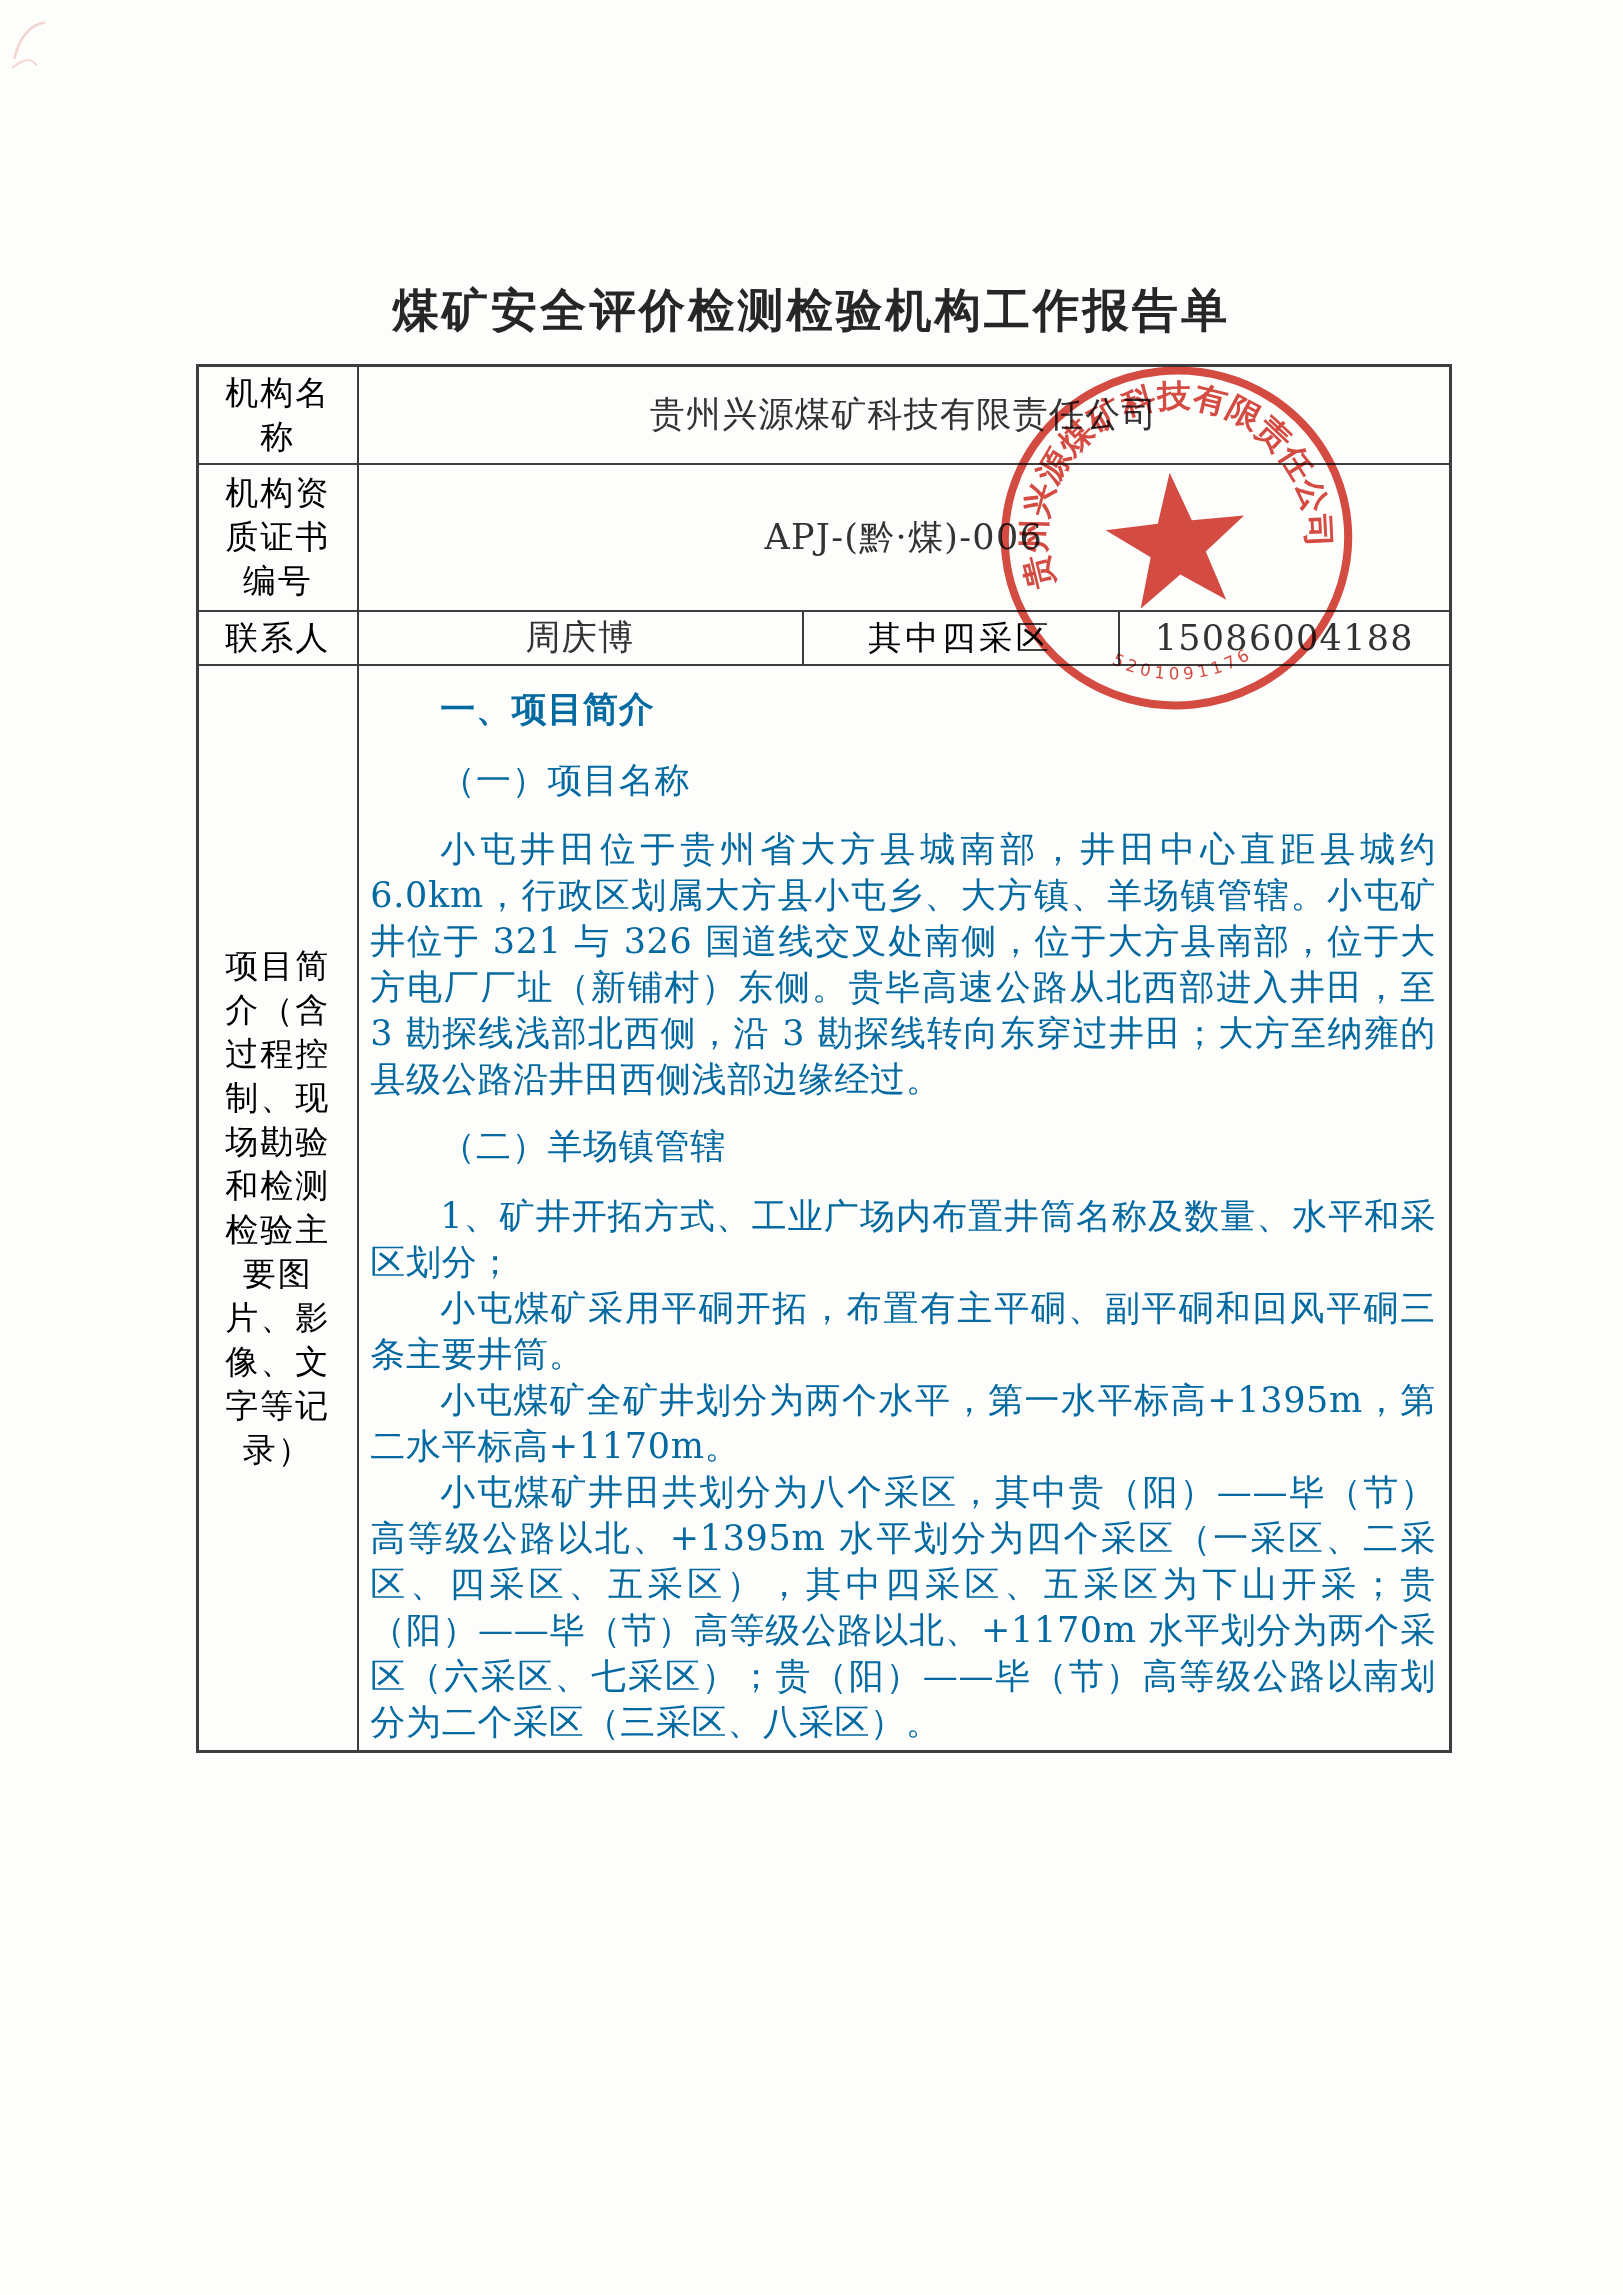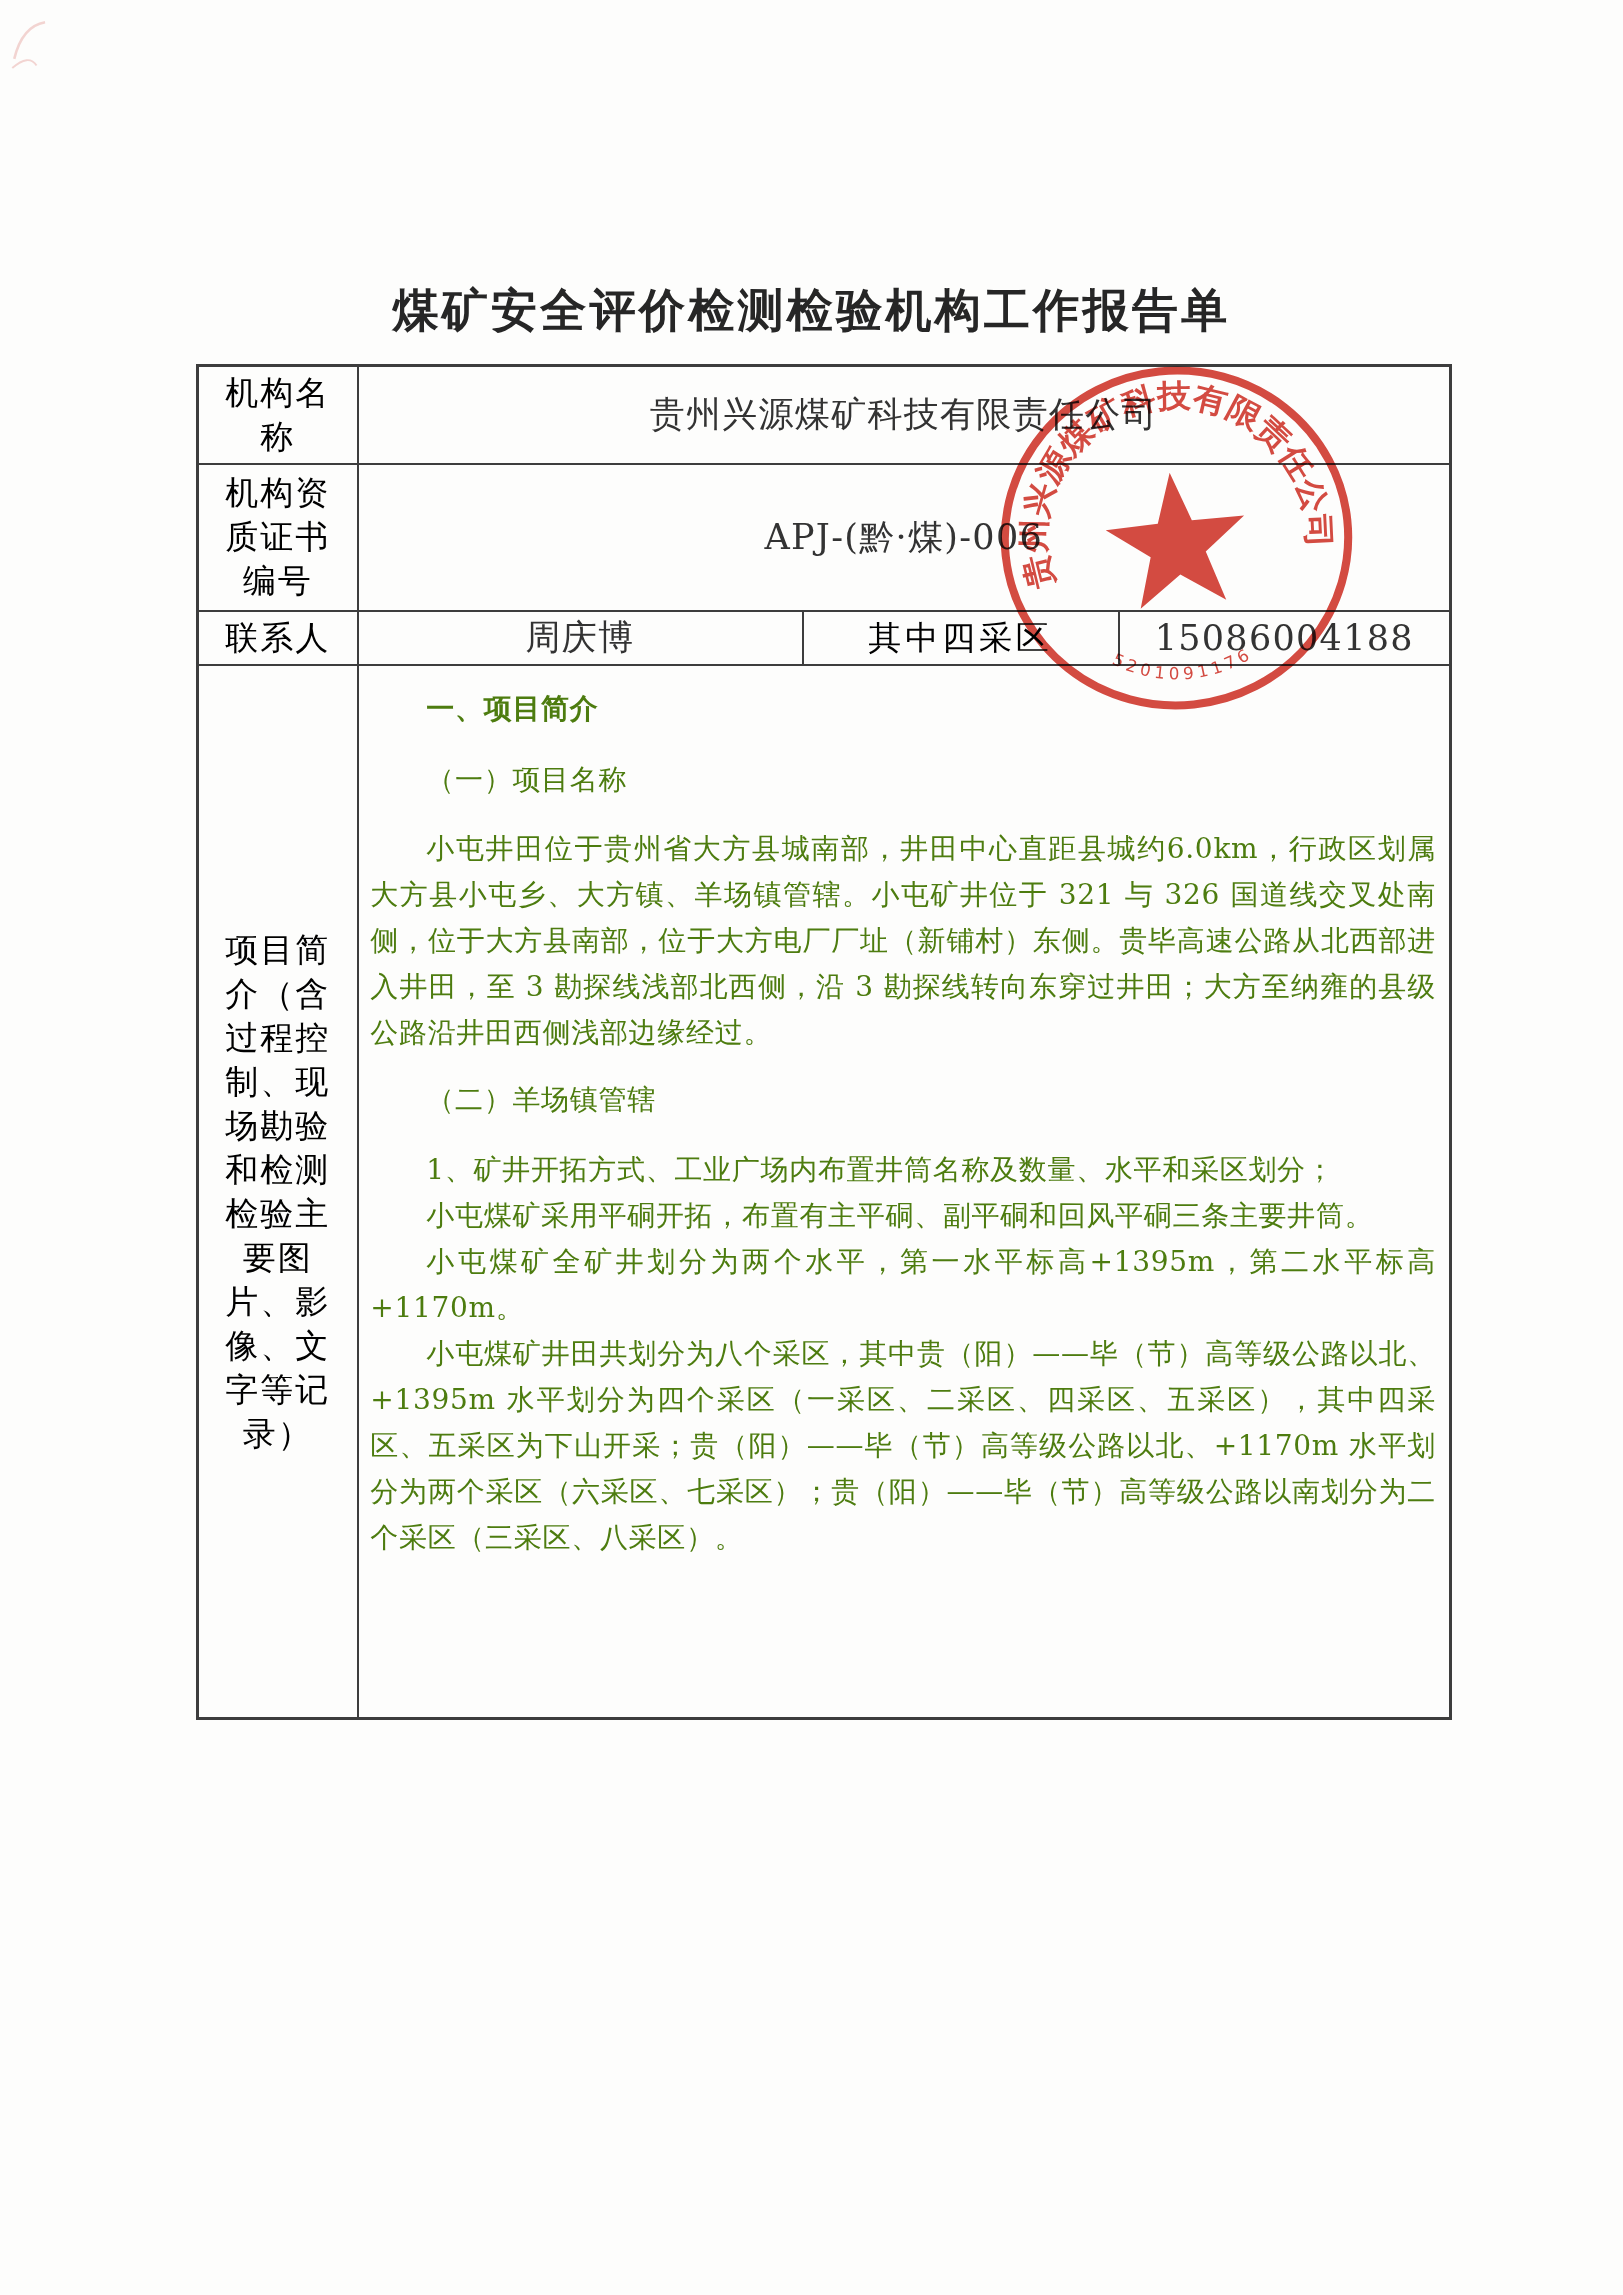--- a/index.html
+++ b/index.html
@@ -38,22 +38,22 @@
     text-align:center; vertical-align:middle;
     font-size:35px; letter-spacing:1.3px; color:#333333;
     padding:2.6px 6.5px;
   }
   .section-cell {
     text-align:center; vertical-align:middle;
     font-size:35px; letter-spacing:2.6px; color:#333333;
   }
   .intro-cell {
     vertical-align:top; text-align:justify;
-    font-size:28px; line-height:46px; letter-spacing:0.7px;
-    color:#4d7c0f; padding:10.5px 13px 5.2px 11.8px;margin-left:22px;
+    font-size:35px; line-height:46px; letter-spacing:0.7px;
+    color:#0369a1; padding:10.5px 13px 5.2px 11.8px;margin-left:22px;
   }
   .intro-h1 { font-weight:bold; text-indent:2em; margin:9.2px 0 25px 0; }
   .intro-sub { text-indent:2em; margin:0 0 23.6px 0; }
   .intro-sub2 { margin-top:21px; }
   .para { text-indent:2em; margin:0; }
   .stamp {
     position:absolute; left:984px; top:352px;
     width:385px; height:372px;
     transform:rotate(-6deg);
     mix-blend-mode:multiply; opacity:0.92;

